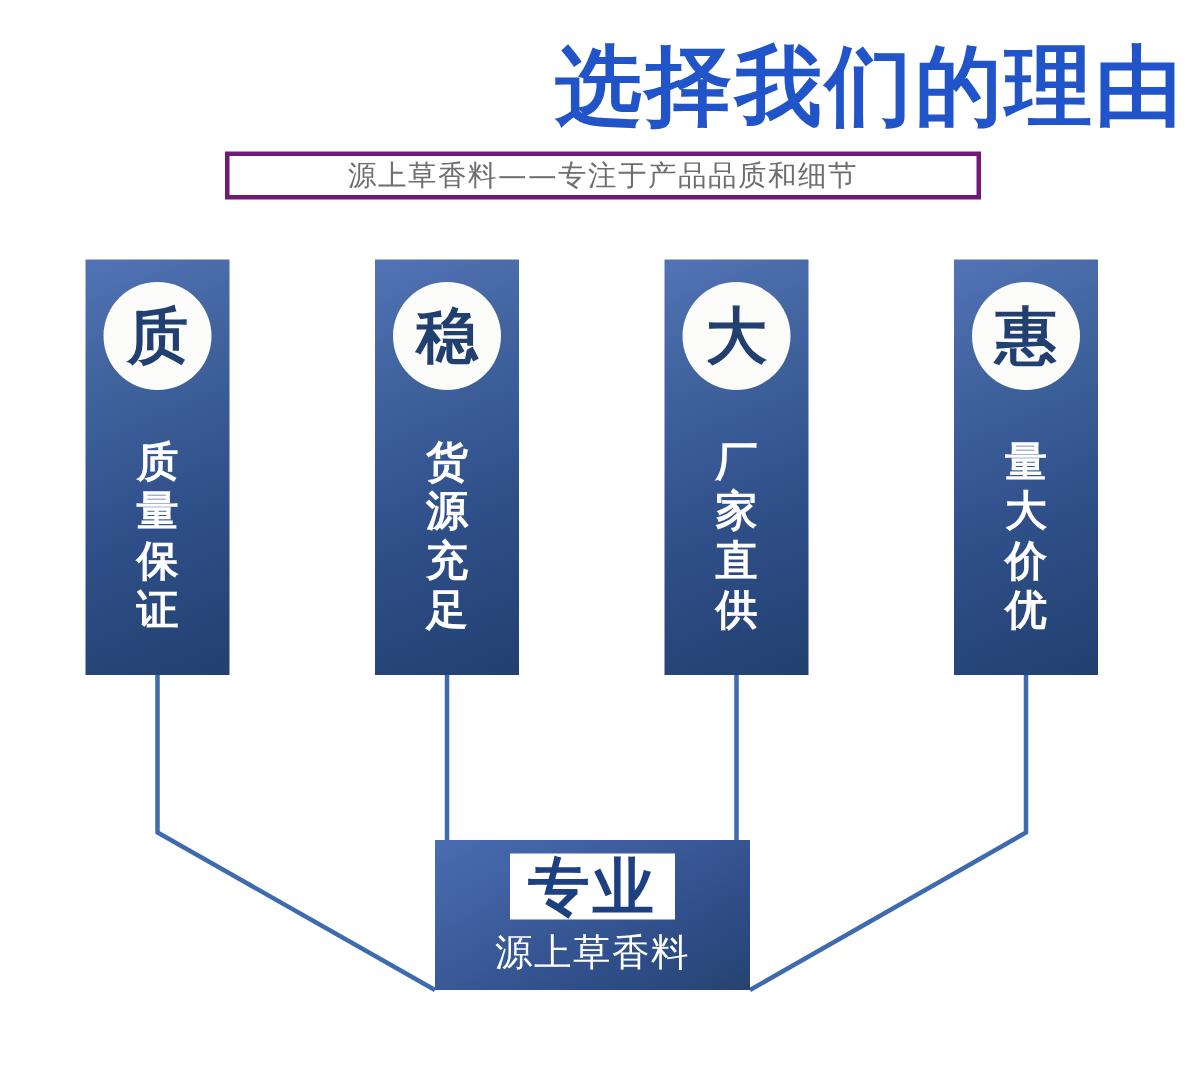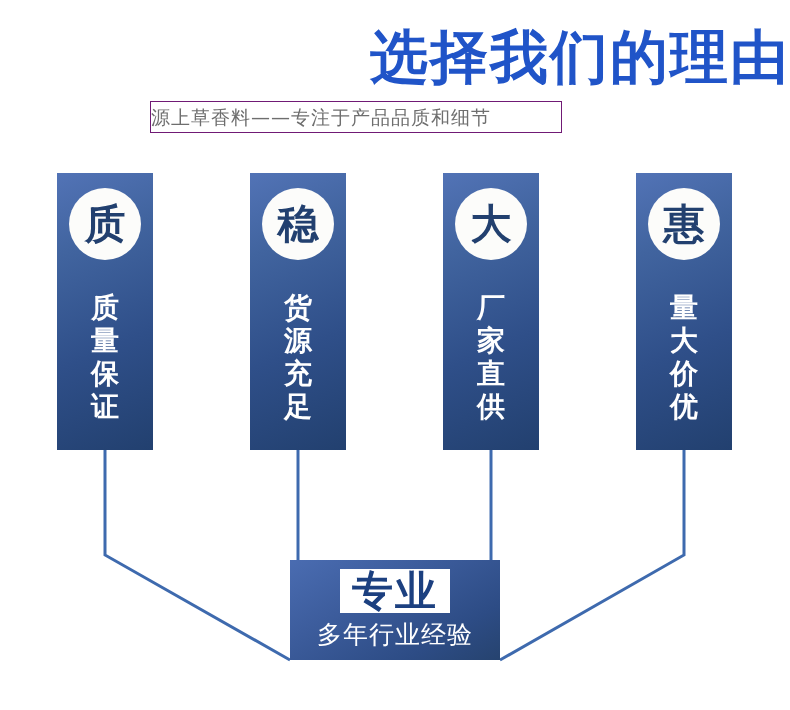--- a/index.html
+++ b/index.html
@@ -29,27 +29,27 @@
     line-height: 70px;
     font-weight: bold;
     color: #2054c8;
     letter-spacing: 2px;
     white-space: nowrap;
   }
   .subtitle-box {
     position: absolute;
     left: 150px;
     top: 101px;
-    width: 412px;
+    width: 504px;
     height: 32px;
     box-sizing: border-box;
-    border: 1px solid #701a75;
+    border: 3px solid #701a75;
     display: flex;
     align-items: center;
-    justify-content: flex-start;
+    justify-content: center;
   }
   .subtitle-text {
     font-size: 19px;
     line-height: 19px;
     color: #6e6e6e;
     letter-spacing: 1px;
     white-space: nowrap;
   }
 
   
@@ -220,16 +220,16 @@
       <span>大</span>
       <span>价</span>
       <span>优</span>
     </div>
   </div>
 
   <div class="bottom-box">
     <div class="bottom-inner">
       <span class="bottom-inner-text">专业</span>
     </div>
-    <div class="bottom-sub">多年行业经验</div>
+    <div class="bottom-sub">源上草香料</div>
   </div>
 
 </div>
 
 </body></html>

